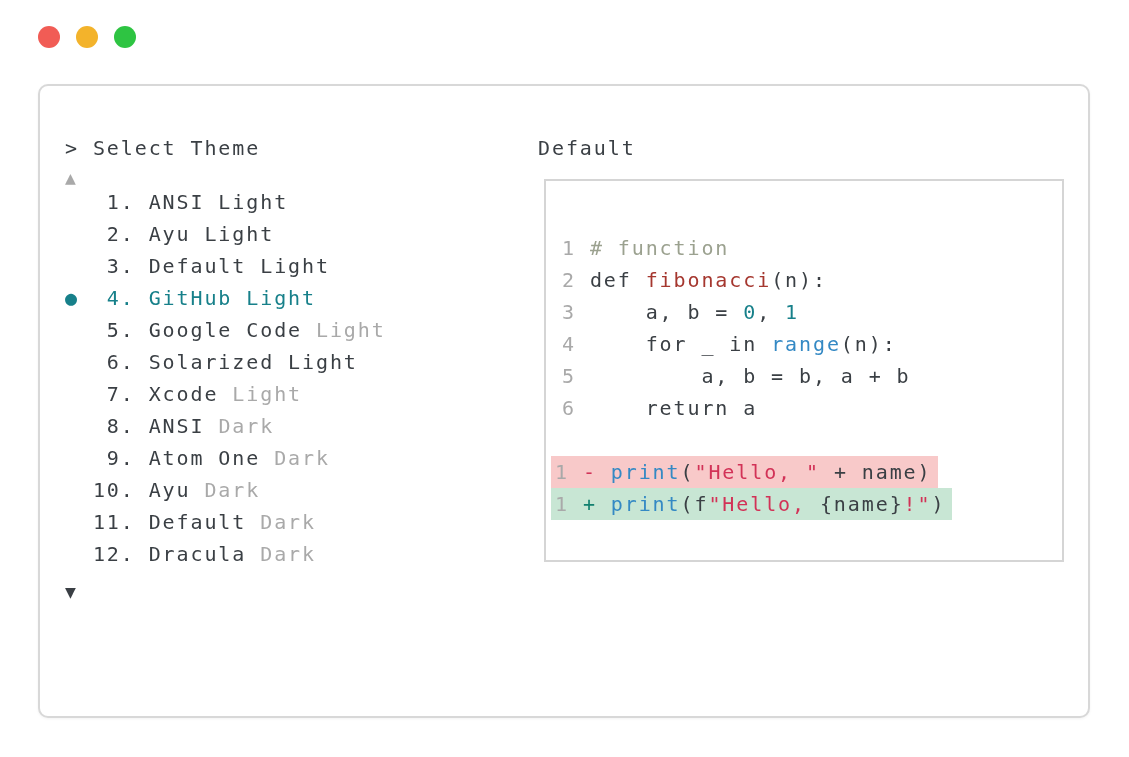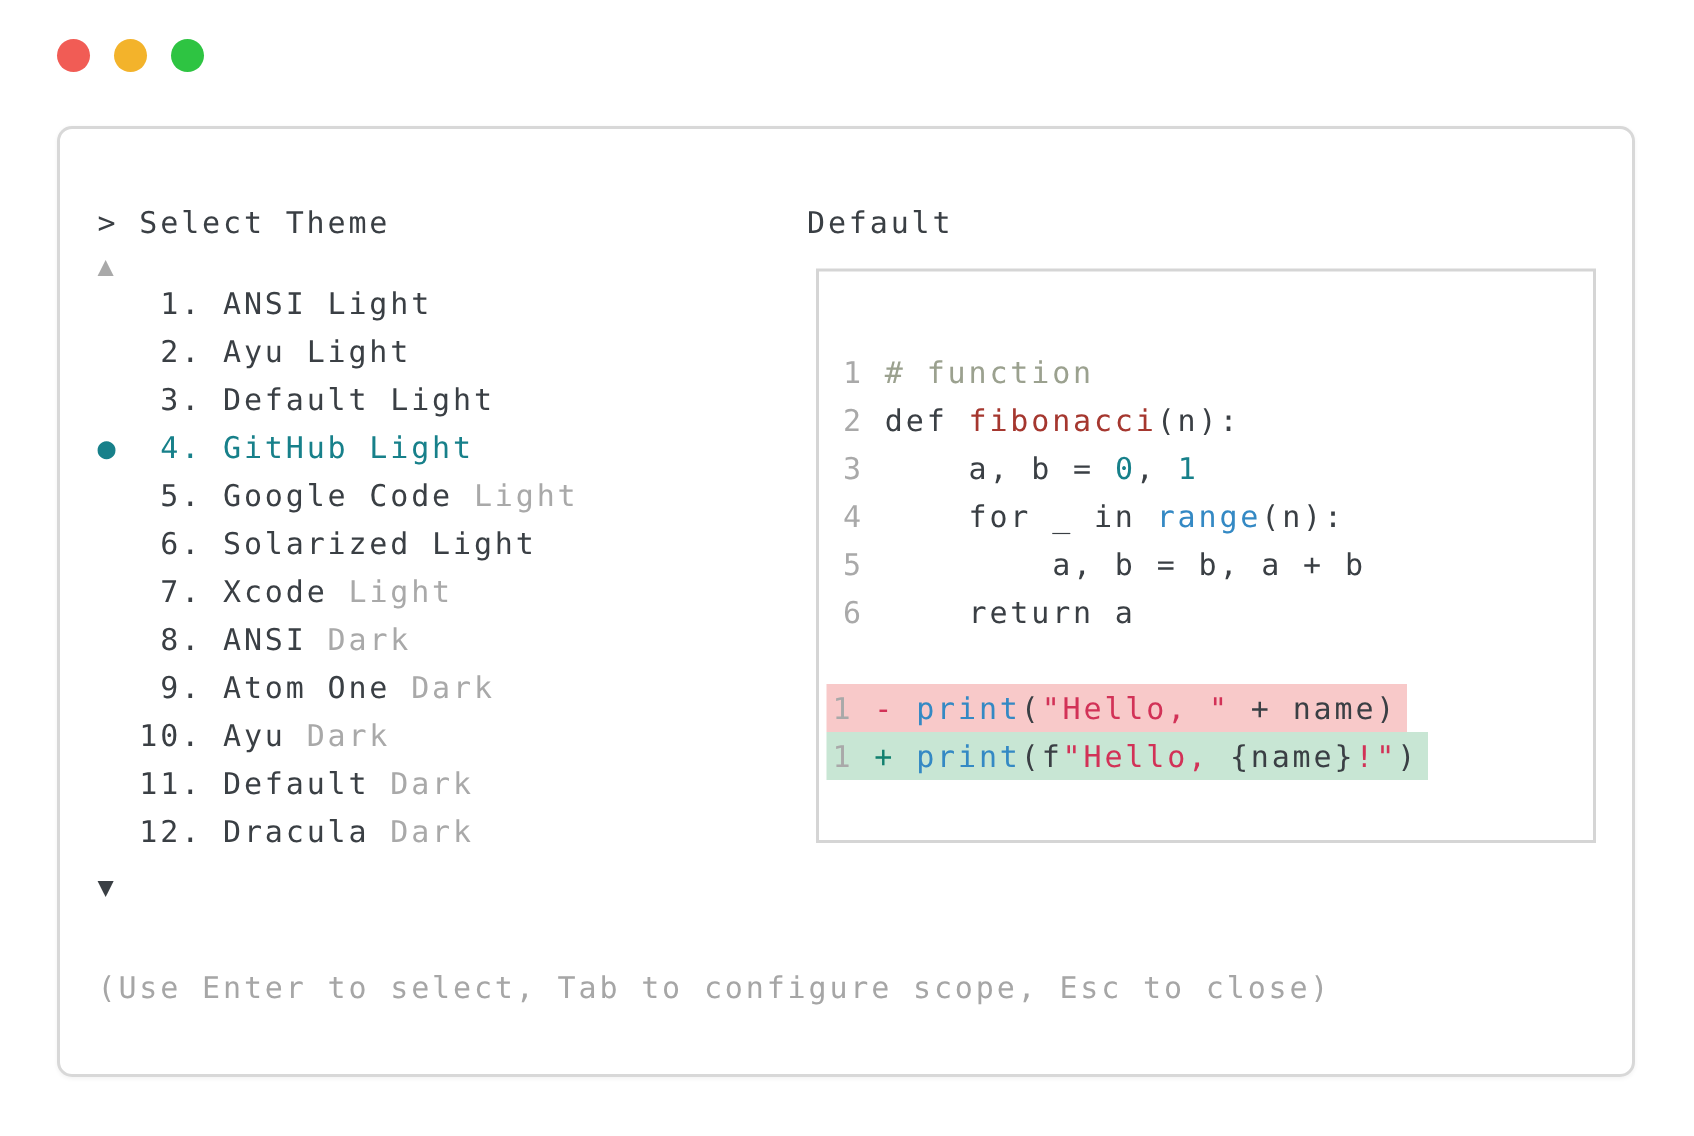--- a/index.html
+++ b/index.html
@@ -40,21 +40,20 @@
     <span class="tl" id="tl-0" style="background: rgb(241, 92, 85);"></span>
     <span class="tl" id="tl-1" style="background: rgb(243, 179, 43);"></span>
     <span class="tl" id="tl-2" style="background: rgb(46, 196, 66);"></span>
   </div>
 
   <div class="window">
     <div class="prompt mono">&gt; Select Theme</div>
     <div class="up-arrow mono">▲</div>
     <div class="theme-list mono" id="theme-list"><div class="row"><span style="color: rgb(58, 63, 68);">   1. </span><span style="color: rgb(58, 63, 68);">ANSI Light</span></div><div class="row"><span style="color: rgb(58, 63, 68);">   2. </span><span style="color: rgb(58, 63, 68);">Ayu Light</span></div><div class="row"><span style="color: rgb(58, 63, 68);">   3. </span><span style="color: rgb(58, 63, 68);">Default Light</span></div><div class="row"><span style="color: rgb(23, 128, 138);">●  4. </span><span style="color: rgb(23, 128, 138);">GitHub Light</span></div><div class="row"><span style="color: rgb(58, 63, 68);">   5. </span><span style="color: rgb(58, 63, 68);">Google Code </span><span style="color: rgb(169, 169, 169);">Light</span></div><div class="row"><span style="color: rgb(58, 63, 68);">   6. </span><span style="color: rgb(58, 63, 68);">Solarized Light</span></div><div class="row"><span style="color: rgb(58, 63, 68);">   7. </span><span style="color: rgb(58, 63, 68);">Xcode </span><span style="color: rgb(169, 169, 169);">Light</span></div><div class="row"><span style="color: rgb(58, 63, 68);">   8. </span><span style="color: rgb(58, 63, 68);">ANSI </span><span style="color: rgb(169, 169, 169);">Dark</span></div><div class="row"><span style="color: rgb(58, 63, 68);">   9. </span><span style="color: rgb(58, 63, 68);">Atom One </span><span style="color: rgb(169, 169, 169);">Dark</span></div><div class="row"><span style="color: rgb(58, 63, 68);">  10. </span><span style="color: rgb(58, 63, 68);">Ayu </span><span style="color: rgb(169, 169, 169);">Dark</span></div><div class="row"><span style="color: rgb(58, 63, 68);">  11. </span><span style="color: rgb(58, 63, 68);">Default </span><span style="color: rgb(169, 169, 169);">Dark</span></div><div class="row"><span style="color: rgb(58, 63, 68);">  12. </span><span style="color: rgb(58, 63, 68);">Dracula </span><span style="color: rgb(169, 169, 169);">Dark</span></div></div>
     <div class="down-arrow mono">▼</div>
-    <div class="help mono">(Use Enter to select, Tab to configure scope, Esc to close)</div>
 
     <div class="preview-label mono">Default</div>
     <div class="preview-box">
       <div class="code mono" id="code-area"><div class="code-row"><div class="code-line"><span style="color: rgb(169, 169, 169);">1 </span><span style="color: rgb(155, 161, 143);"># function</span></div></div><div class="code-row"><div class="code-line"><span style="color: rgb(169, 169, 169);">2 </span><span style="color: rgb(58, 63, 68);">def </span><span style="color: rgb(165, 55, 47);">fibonacci</span><span style="color: rgb(58, 63, 68);">(n):</span></div></div><div class="code-row"><div class="code-line"><span style="color: rgb(169, 169, 169);">3 </span><span style="color: rgb(58, 63, 68);">    a, b = </span><span style="color: rgb(23, 128, 138);">0</span><span style="color: rgb(58, 63, 68);">, </span><span style="color: rgb(23, 128, 138);">1</span></div></div><div class="code-row"><div class="code-line"><span style="color: rgb(169, 169, 169);">4 </span><span style="color: rgb(58, 63, 68);">    for _ in </span><span style="color: rgb(52, 137, 196);">range</span><span style="color: rgb(58, 63, 68);">(n):</span></div></div><div class="code-row"><div class="code-line"><span style="color: rgb(169, 169, 169);">5 </span><span style="color: rgb(58, 63, 68);">        a, b = b, a + b</span></div></div><div class="code-row"><div class="code-line"><span style="color: rgb(169, 169, 169);">6 </span><span style="color: rgb(58, 63, 68);">    return a</span></div></div><div class="code-row"></div><div class="code-row"><div class="diff-line" style="background: rgb(248, 201, 201);"><span style="color: rgb(169, 169, 169);">1 </span><span style="color: rgb(210, 50, 87);">- </span><span style="color: rgb(52, 137, 196);">print</span><span style="color: rgb(58, 63, 68);">(</span><span style="color: rgb(210, 50, 87);">"Hello, "</span><span style="color: rgb(58, 63, 68);"> + name)</span></div></div><div class="code-row"><div class="diff-line" style="background: rgb(200, 230, 212);"><span style="color: rgb(169, 169, 169);">1 </span><span style="color: rgb(18, 128, 111);">+ </span><span style="color: rgb(52, 137, 196);">print</span><span style="color: rgb(58, 63, 68);">(f</span><span style="color: rgb(210, 50, 87);">"Hello, </span><span style="color: rgb(58, 63, 68);">{name}</span><span style="color: rgb(210, 50, 87);">!"</span><span style="color: rgb(58, 63, 68);">)</span></div></div></div>
     </div>
   </div>
 
 </div>
 
 </body></html>

